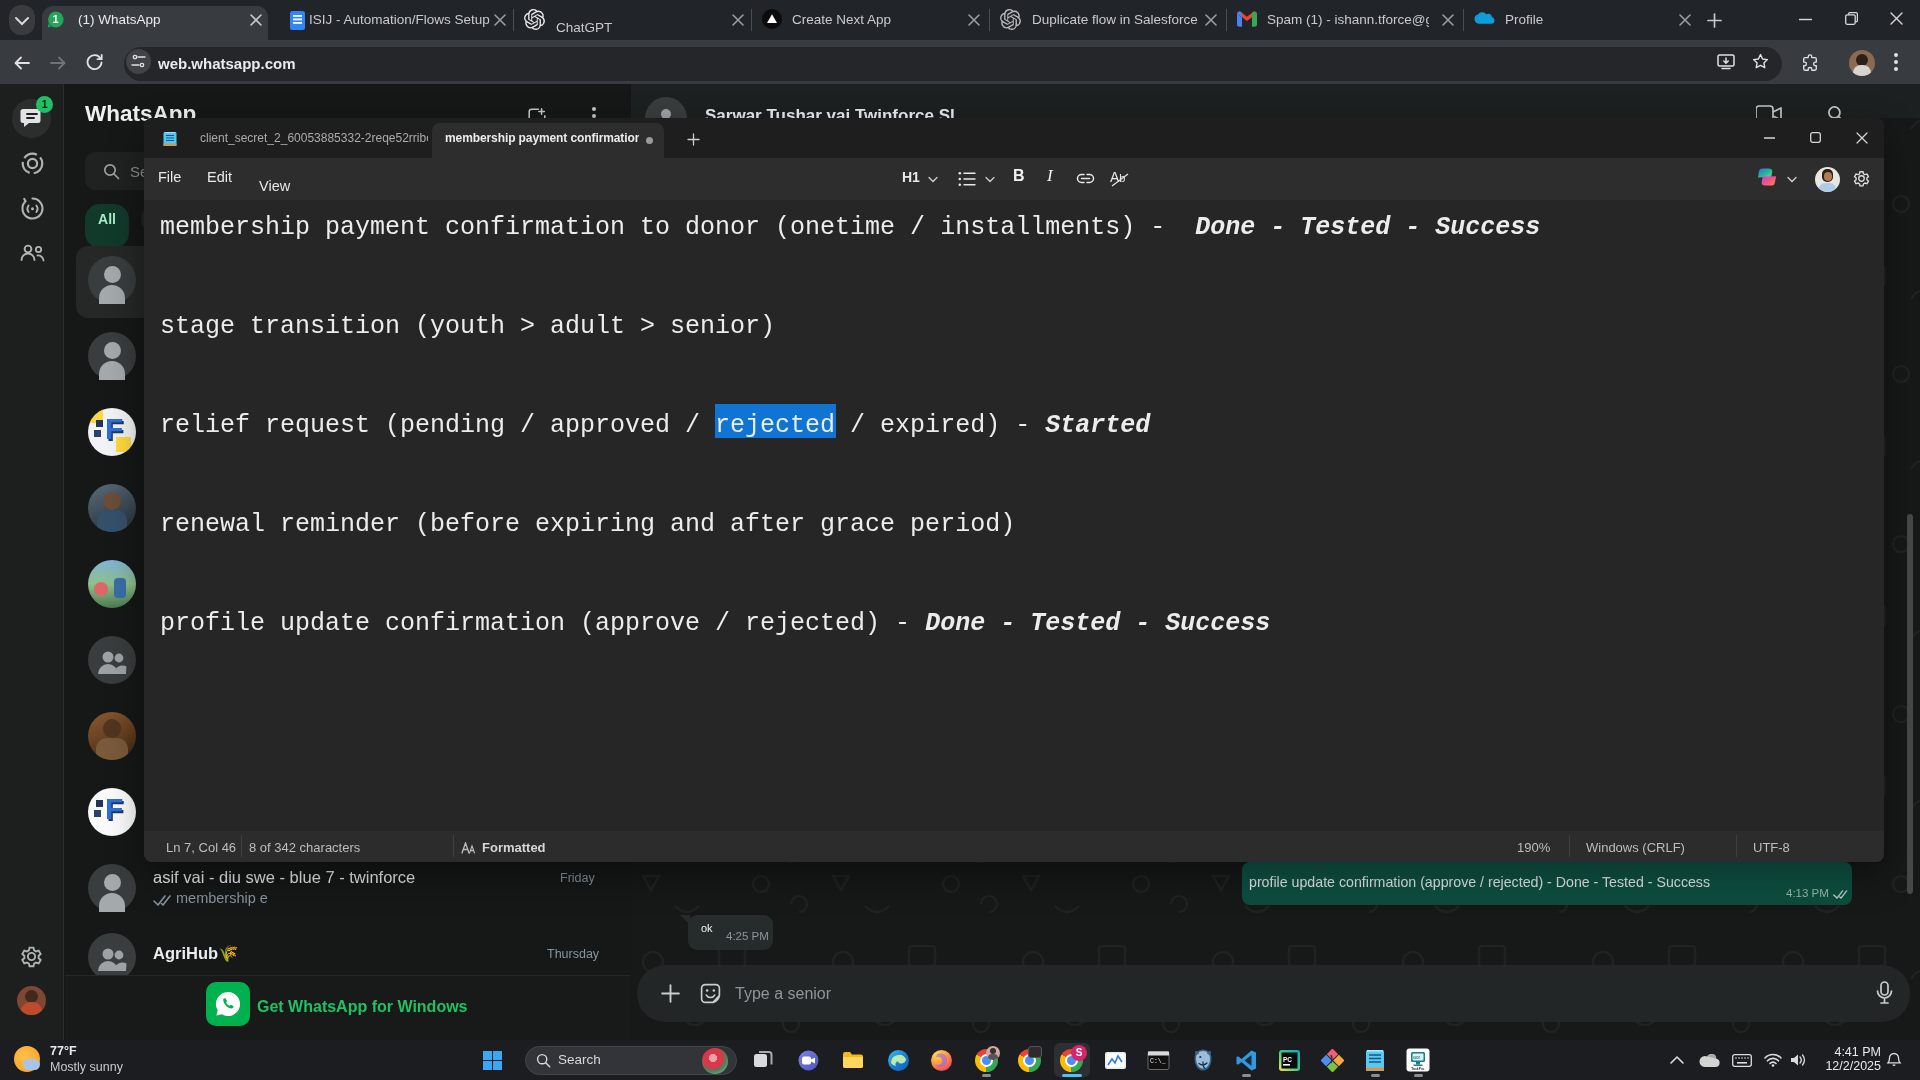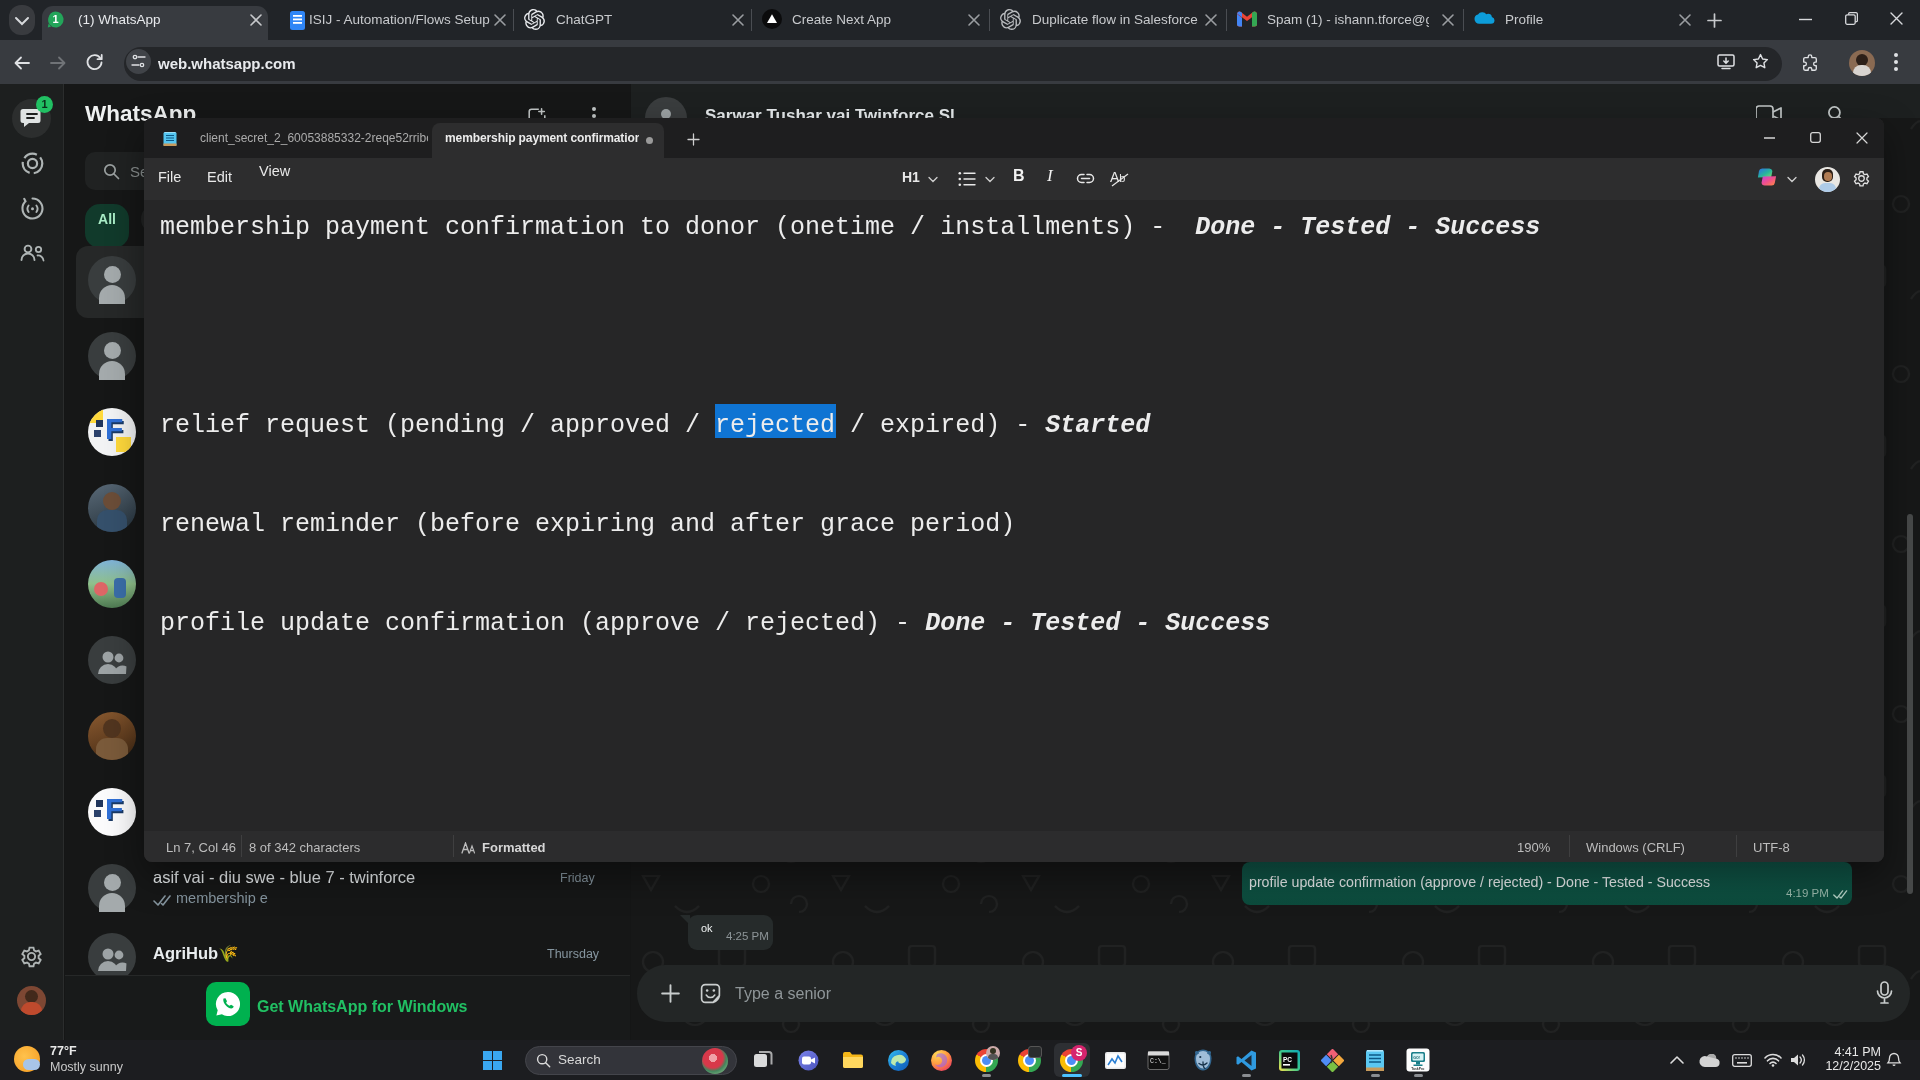--- a/index.html
+++ b/index.html
@@ -39,21 +39,21 @@
   <svg class="a" style="left:493px;top:13px;" width="14" height="14" viewBox="0 0 14 14">
       <path d="M2 2 L12 12 M12 2 L2 12" stroke="#9a9da1" stroke-width="1.6" stroke-linecap="round"></path>
     </svg>
   <div class="a" style="left:513px;top:9px;width:1px;height:22px;background:#4a4d52;"></div>
 
   <div class="a" style="left:524px;top:9px;width:21px;height:21px;">
       <svg width="21" height="21" viewBox="0 0 24 24">
         <path fill="#e8eaed" d="M22.28 9.82a5.99 5.99 0 0 0-.52-4.91 6.05 6.05 0 0 0-6.51-2.9A6.07 6.07 0 0 0 4.98 4.18a5.99 5.99 0 0 0-4 2.9 6.05 6.05 0 0 0 .75 7.1 5.99 5.99 0 0 0 .51 4.91 6.05 6.05 0 0 0 6.51 2.9A5.98 5.98 0 0 0 13.26 24a6.06 6.06 0 0 0 5.77-4.21 5.99 5.99 0 0 0 4-2.9 6.06 6.06 0 0 0-.75-7.07zm-9.02 12.6a4.48 4.48 0 0 1-2.88-1.04l.14-.08 4.78-2.76a.79.79 0 0 0 .39-.68v-6.74l2.02 1.17a.07.07 0 0 1 .04.05v5.58a4.5 4.5 0 0 1-4.49 4.5zm-9.66-4.13a4.47 4.47 0 0 1-.54-3.01l.14.09 4.78 2.76a.77.77 0 0 0 .78 0l5.84-3.37v2.33a.08.08 0 0 1-.03.06L9.74 19.94a4.5 4.5 0 0 1-6.14-1.65zM2.34 7.9a4.48 4.48 0 0 1 2.37-1.97v5.68a.77.77 0 0 0 .39.67l5.81 3.36-2.02 1.17a.08.08 0 0 1-.07 0L4 14.02a4.5 4.5 0 0 1-1.66-6.13zm16.6 3.86L13.1 8.38l2.02-1.16a.08.08 0 0 1 .07 0l4.83 2.79a4.49 4.49 0 0 1-.68 8.1v-5.68a.79.79 0 0 0-.4-.67zm2.01-3.02-.14-.09-4.77-2.78a.78.78 0 0 0-.79 0L9.41 9.23V6.9a.07.07 0 0 1 .03-.06l4.83-2.79a4.5 4.5 0 0 1 6.68 4.66zm-12.64 4.2-2.02-1.16a.08.08 0 0 1-.04-.06V6.07a4.5 4.5 0 0 1 7.38-3.45l-.14.08-4.78 2.76a.79.79 0 0 0-.39.68zm1.1-2.37 2.6-1.5 2.6 1.5v3l-2.6 1.5-2.6-1.5z"></path>
       </svg>
     </div>
-  <div class="a tabt" style="left:556px;top:12px;color:#c8cacd;font-size:13.5px;">ChatGPT</div>
+  <div class="a tabt" style="left:556px;top:20px;color:#c8cacd;font-size:13.5px;">ChatGPT</div>
   <svg class="a" style="left:731px;top:13px;" width="14" height="14" viewBox="0 0 14 14">
       <path d="M2 2 L12 12 M12 2 L2 12" stroke="#9a9da1" stroke-width="1.6" stroke-linecap="round"></path>
     </svg>
   <div class="a" style="left:751px;top:9px;width:1px;height:22px;background:#4a4d52;"></div>
 
   <div class="a" style="left:762px;top:9px;width:20px;height:20px;border-radius:50%;background:#0b0b0c;"></div>
   <div class="a" style="left:762px;top:9px;width:20px;height:20px;">
       <svg width="20" height="20" viewBox="0 0 20 20">
         <path d="M10 5.2 L15 14 L5 14 Z" fill="#fff"></path>
       </svg>
@@ -303,21 +303,21 @@
         <rect x="0" y="1" width="17" height="16" rx="3" fill="none" stroke="#c3c8c8" stroke-width="1.7"></rect>
         <path d="M17 7 L25 3 V15 L17 11" fill="none" stroke="#c3c8c8" stroke-width="1.7" stroke-linejoin="round"></path>
       </svg>
     <svg class="a" style="left:1196px;top:21px;" width="18" height="18" viewBox="0 0 17 17">
         <circle cx="7" cy="7" r="5.2" fill="none" stroke="#c3c8c8" stroke-width="1.7"></circle>
         <path d="M11 11 L15.5 15.5" stroke="#c3c8c8" stroke-width="1.7" stroke-linecap="round"></path>
       </svg>
 
     <div class="a" style="left:611px;top:778px;width:610px;height:43px;border-radius:8px;background:linear-gradient(180deg,#10584a 0%,#0c4c3d 100%);"></div>
     <div class="a" style="left:618px;top:790px;color:#e7ebec;font-size:14.2px;">profile update confirmation (approve / rejected) - Done - Tested - Success</div>
-    <div class="a" style="left:1155px;top:803px;color:#9ab8ab;font-size:11.5px;">4:19 PM</div>
+    <div class="a" style="left:1155px;top:803px;color:#9ab8ab;font-size:11.5px;">4:13 PM</div>
     <svg class="a" style="left:1202px;top:805px;" width="16" height="11" viewBox="0 0 20 13">
         <path d="M1 7 L5 11 L12 2 M8.5 9.5 L10 11 L17 2" fill="none" stroke="#b5d2c6" stroke-width="1.7" stroke-linecap="round" stroke-linejoin="round"></path>
       </svg>
 
     <div class="a" style="left:57px;top:831px;width:85px;height:35px;border-radius:9px;background:#262b2b;"></div>
     <svg class="a" style="left:49px;top:831px;" width="10" height="12" viewBox="0 0 10 12">
         <path d="M10 0 L0 0 L10 10 Z" fill="#262b2b"></path>
       </svg>
     <div class="a" style="left:70px;top:838px;color:#eef1f1;font-size:11px;">ok</div>
     <div class="a" style="left:95px;top:846px;color:#8d9598;font-size:11.5px;">4:25 PM</div>
@@ -369,21 +369,21 @@
   <svg class="a" style="left:1666px;top:14px;" width="11" height="11" viewBox="0 0 11 11">
       <rect x="0.7" y="0.7" width="9.6" height="9.6" rx="2" fill="none" stroke="#d7d7d7" stroke-width="1.3"></rect>
     </svg>
   <svg class="a" style="left:1712px;top:14px;" width="12" height="12" viewBox="0 0 12 12">
       <path d="M1 1 L11 11 M11 1 L1 11" stroke="#d7d7d7" stroke-width="1.2" stroke-linecap="round"></path>
     </svg>
 
   <div class="a" style="left:0;top:40px;width:1740px;height:42px;background:#2d2d2e;"></div>
   <div class="a" style="left:14px;top:51px;color:#e8e8e8;font-size:14.5px;">File</div>
   <div class="a" style="left:63px;top:51px;color:#e8e8e8;font-size:14.5px;">Edit</div>
-  <div class="a" style="left:115px;top:45px;color:#e8e8e8;font-size:14.5px;">View</div>
+  <div class="a" style="left:115px;top:60px;color:#e8e8e8;font-size:14.5px;">View</div>
   <div class="a" style="left:758px;top:51px;color:#e8e8e8;font-size:14px;font-weight:600;">H1</div>
   <svg class="a" style="left:784px;top:58px;" width="10" height="7" viewBox="0 0 10 7">
       <path d="M1 1.5 L5 5.5 L9 1.5" stroke="#cfcfcf" stroke-width="1.3" fill="none" stroke-linecap="round"></path>
     </svg>
   <svg class="a" style="left:814px;top:53px;" width="18" height="16" viewBox="0 0 18 16">
       <circle cx="1.8" cy="2.2" r="1.3" fill="#e8e8e8"></circle>
       <circle cx="1.8" cy="8" r="1.3" fill="#e8e8e8"></circle>
       <circle cx="1.8" cy="13.8" r="1.3" fill="#e8e8e8"></circle>
       <path d="M6 2.2 H17 M6 8 H17 M6 13.8 H17" stroke="#e8e8e8" stroke-width="1.4" stroke-linecap="round"></path>
     </svg>
@@ -423,20 +423,21 @@
     <div class="a" style="left:7px;top:2px;width:11px;height:13px;border-radius:5px;background:#2b1f16;"></div>
     <div class="a" style="left:8.5px;top:5px;width:8px;height:9px;border-radius:4px;background:#b07b52;"></div>
     <div class="a" style="left:4px;top:16px;width:17px;height:9px;border-radius:6px 6px 0 0;background:#aecbe8;"></div>
   </div>
   <svg class="a" style="left:1708px;top:51px;" width="19" height="19" viewBox="0 0 24 24">
       <path fill="none" stroke="#e0e0e0" stroke-width="1.7" d="M12 8.5 a3.5 3.5 0 1 1 0 7 a3.5 3.5 0 0 1 0 -7 Z M10.1 3.5 h3.8 l.6 2.6 a6.5 6.5 0 0 1 1.8 1 l2.6 -.8 l1.9 3.3 l-2 1.8 a6.6 6.6 0 0 1 0 2.1 l2 1.8 l-1.9 3.3 l-2.6 -.8 a6.5 6.5 0 0 1 -1.8 1 l-.6 2.6 h-3.8 l-.6 -2.6 a6.5 6.5 0 0 1 -1.8 -1 l-2.6 .8 l-1.9 -3.3 l2 -1.8 a6.6 6.6 0 0 1 0 -2.1 l-2 -1.8 l1.9 -3.3 l2.6 .8 a6.5 6.5 0 0 1 1.8 -1 Z"></path>
     </svg>
 
   <div class="a" style="left:0;top:82px;width:1740px;height:631px;background:#262627;font-family:'Liberation Mono',monospace;font-size:25px;color:#ececec;white-space:pre;"></div>
   <div class="a ed" style="left:16px;top:93px;">membership payment confirmation to donor (onetime / installments) -  <span class="bi">Done - Tested - Success</span></div>
+  <div class="a ed" style="left:16px;top:192px;">stage transition (youth &gt; adult &gt; senior)</div>
   <div class="a" style="left:571px;top:286px;width:121px;height:34px;background:#0f74d3;"></div>
   <div class="a ed" style="left:16px;top:390px;">renewal reminder (before expiring and after grace period)</div>
   <div class="a ed" style="left:16px;top:291px;">relief request (pending / approved / rejected / expired) - <span class="bi">Started</span></div>
   <div class="a ed" style="left:16px;top:489px;">profile update confirmation (approve / rejected) - <span class="bi">Done - Tested - Success</span></div>
 
   <div class="a" style="left:0;top:713px;width:1740px;height:31px;background:#2c2c2d;"></div>
   <div class="a st" style="left:22px;top:722px;">Ln 7, Col 46</div>
   <div class="a" style="left:97px;top:717px;width:1px;height:22px;background:#3f3f40;"></div>
   <div class="a st" style="left:105px;top:722px;">8 of 342 characters</div>
   <div class="a" style="left:309px;top:717px;width:1px;height:22px;background:#3f3f40;"></div>

